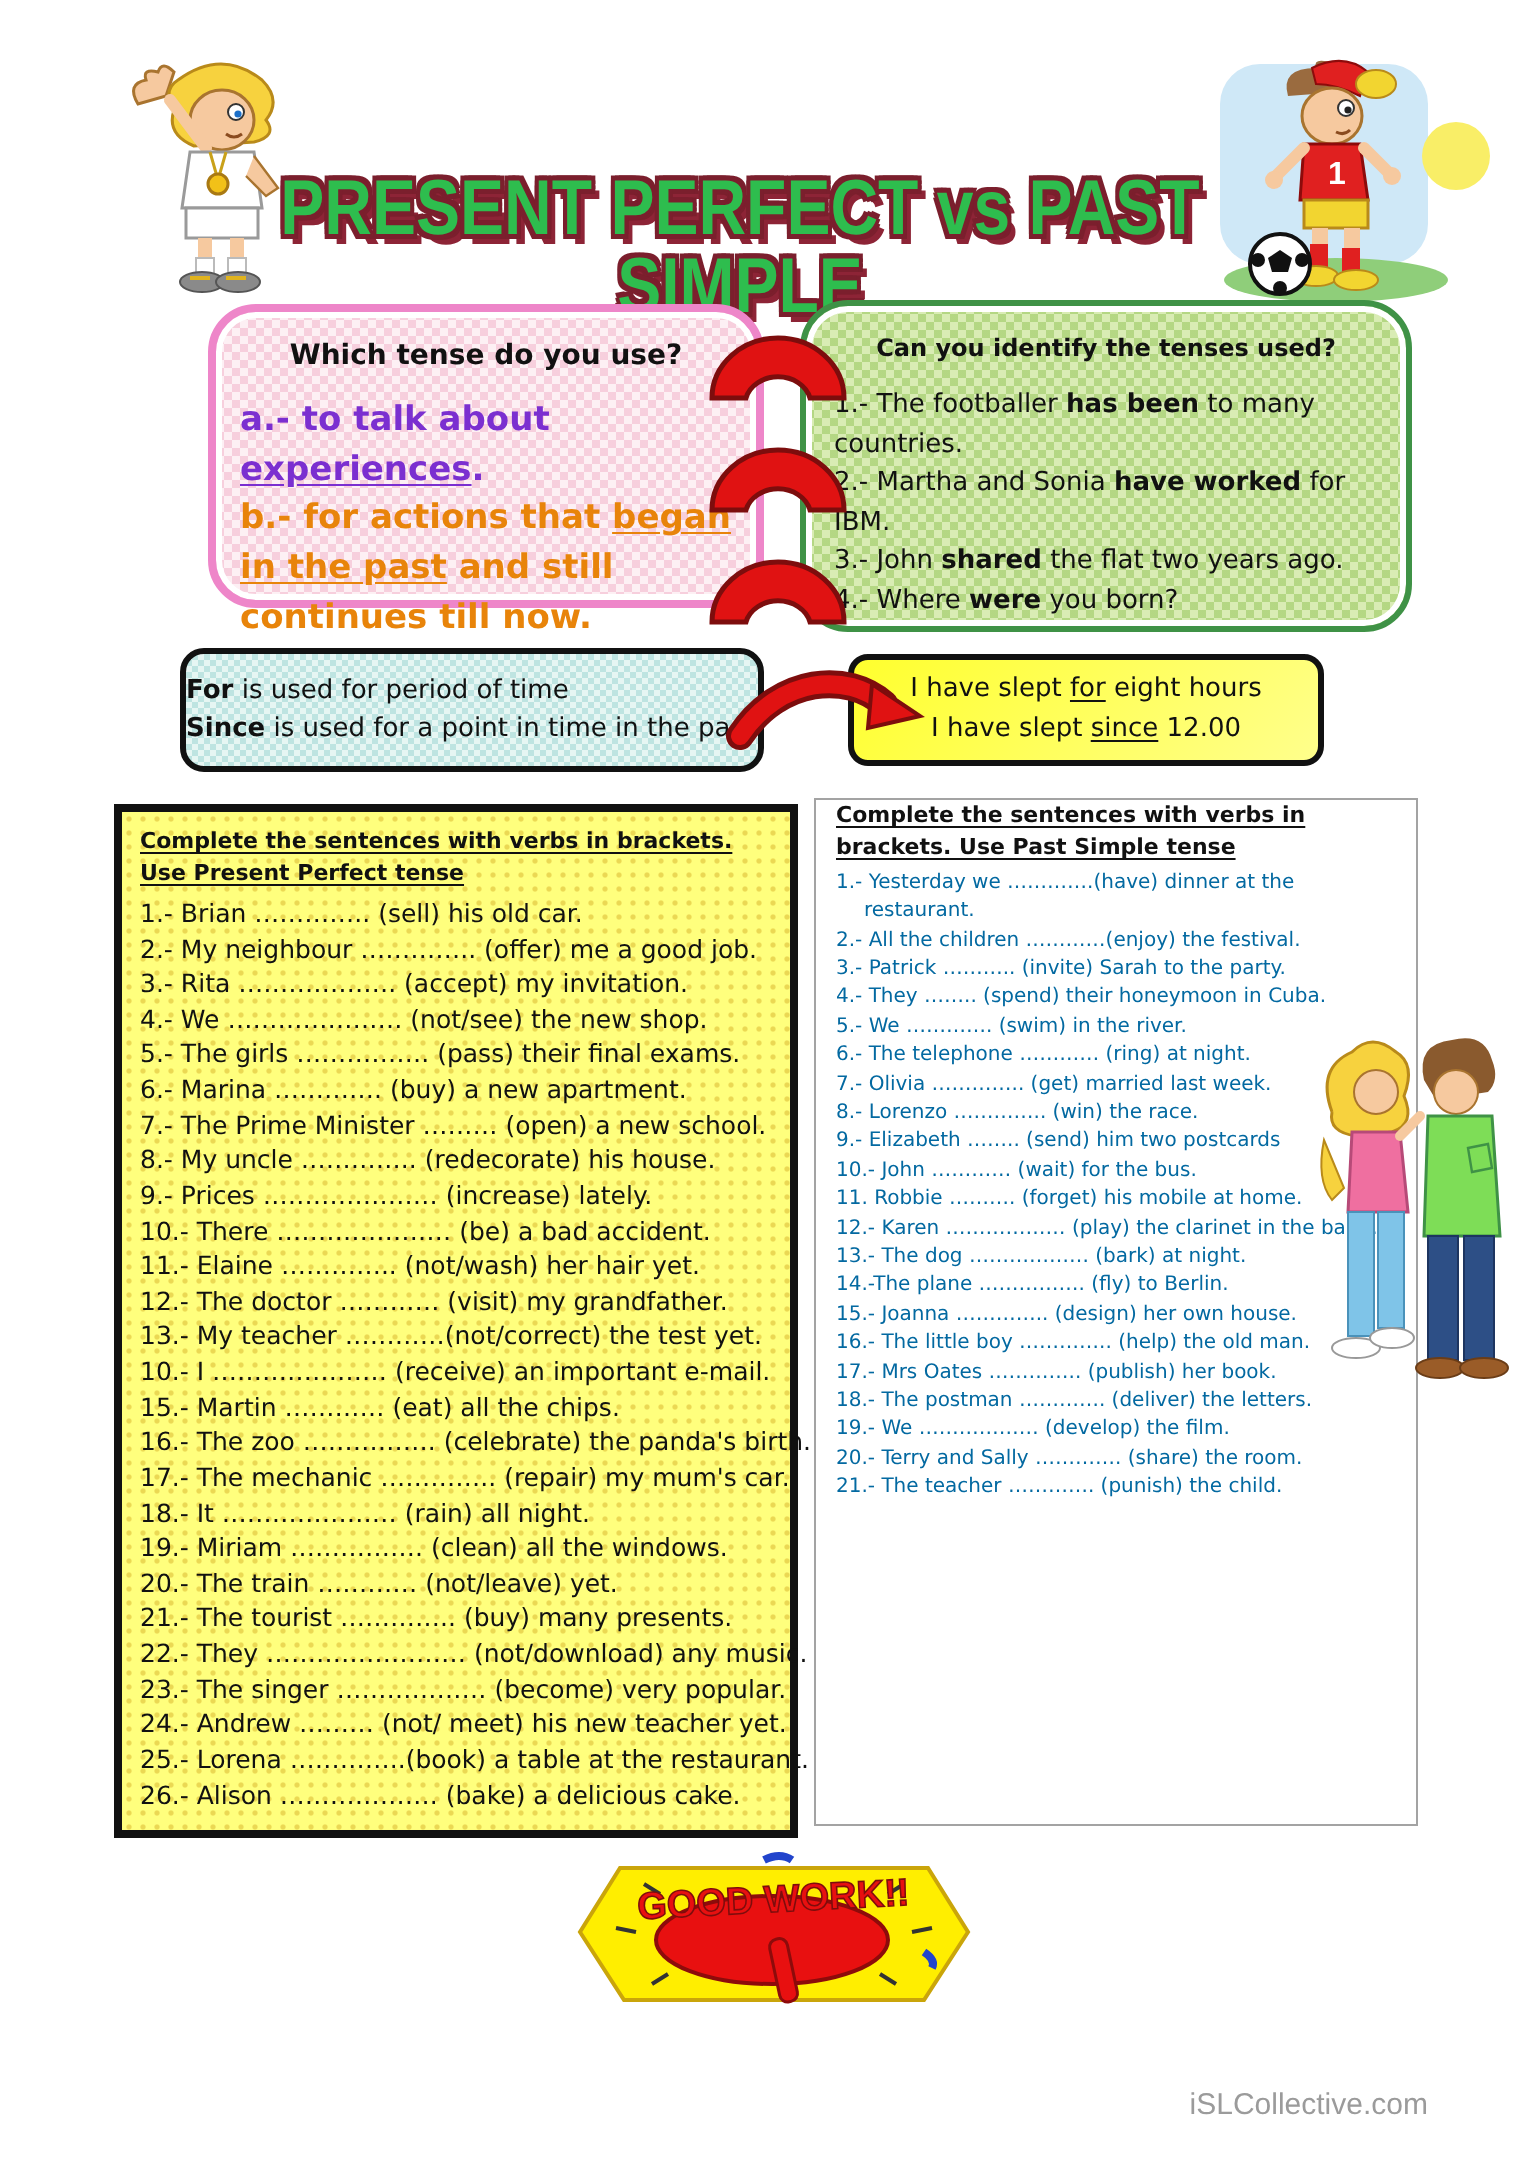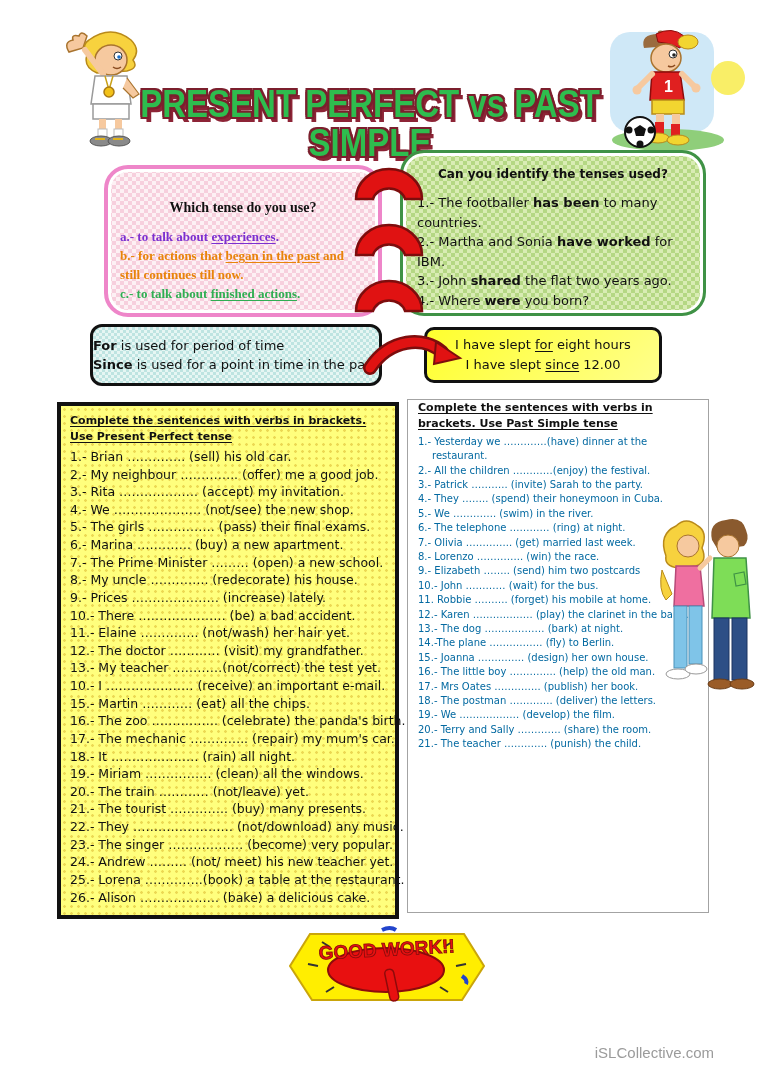--- a/index.html
+++ b/index.html
@@ -7,29 +7,29 @@
         font-family:"DejaVu Sans",sans-serif;}
 
   
   .main-title{position:absolute;left:130px;top:90px;width:480px;text-align:center;
     font-family:"Liberation Sans",sans-serif;font-weight:800;font-size:33px;line-height:1;
     color:#2ebd4e;letter-spacing:0px;transform:scaleY(1.18);
     text-shadow:-2px 0 #7b1f2d,0 -2px #7b1f2d,2px 0 #7b1f2d,0 2px #7b1f2d,
       -2px -2px #7b1f2d,2px 2px #7b1f2d,-2px 2px #7b1f2d,2px -2px #7b1f2d,4px 4px 0 #8d2436;}
 
   
-  .pink-box{position:absolute;left:104px;top:165px;width:278px;height:152px;border-radius:24px;
+  .pink-box{position:absolute;left:104px;top:152px;width:278px;height:152px;border-radius:24px;
     border:4px solid #ee86c9;box-shadow:inset 0 0 0 3px #ffffff;
     background-color:#fdf0f4;
     background-image:linear-gradient(45deg,rgba(243,185,205,.6) 25%,transparent 25%,transparent 75%,rgba(243,185,205,.6) 75%),
                      linear-gradient(45deg,rgba(243,185,205,.6) 25%,transparent 25%,transparent 75%,rgba(243,185,205,.6) 75%);
     background-position:0 0,4px 4px;background-size:8px 8px;
-    padding:27px 12px;box-sizing:border-box;font-family:Liberation Serif, serif;}
+    padding:10px 12px;box-sizing:border-box;}
   .pink-box .box-title{text-align:center;font-weight:bold;color:#111;font-size:14px;margin:4px 0 12px 0;}
-  .pink-item{font-size:13px;font-weight:bold;line-height:1.45;}
+  .pink-item{font-size:17px;font-weight:bold;line-height:1.45;}
   .c-a{color:#7b2fd0;} .c-b{color:#e8840a;} .c-c{color:#2fae52;}
   .u{text-decoration:underline;text-underline-offset:2px;}
 
   .green-box{position:absolute;left:400px;top:150px;width:306px;height:166px;border-radius:24px;
     border:3px solid #3f9246;box-shadow:inset 0 0 0 3px #ffffff;
     background-color:#d9ecb4;
     background-image:linear-gradient(45deg,rgba(150,199,92,.55) 25%,transparent 25%,transparent 75%,rgba(150,199,92,.55) 75%),
                      linear-gradient(45deg,rgba(150,199,92,.55) 25%,transparent 25%,transparent 75%,rgba(150,199,92,.55) 75%);
     background-position:0 0,4px 4px;background-size:8px 8px;
     padding:10px 14px;box-sizing:border-box;}

